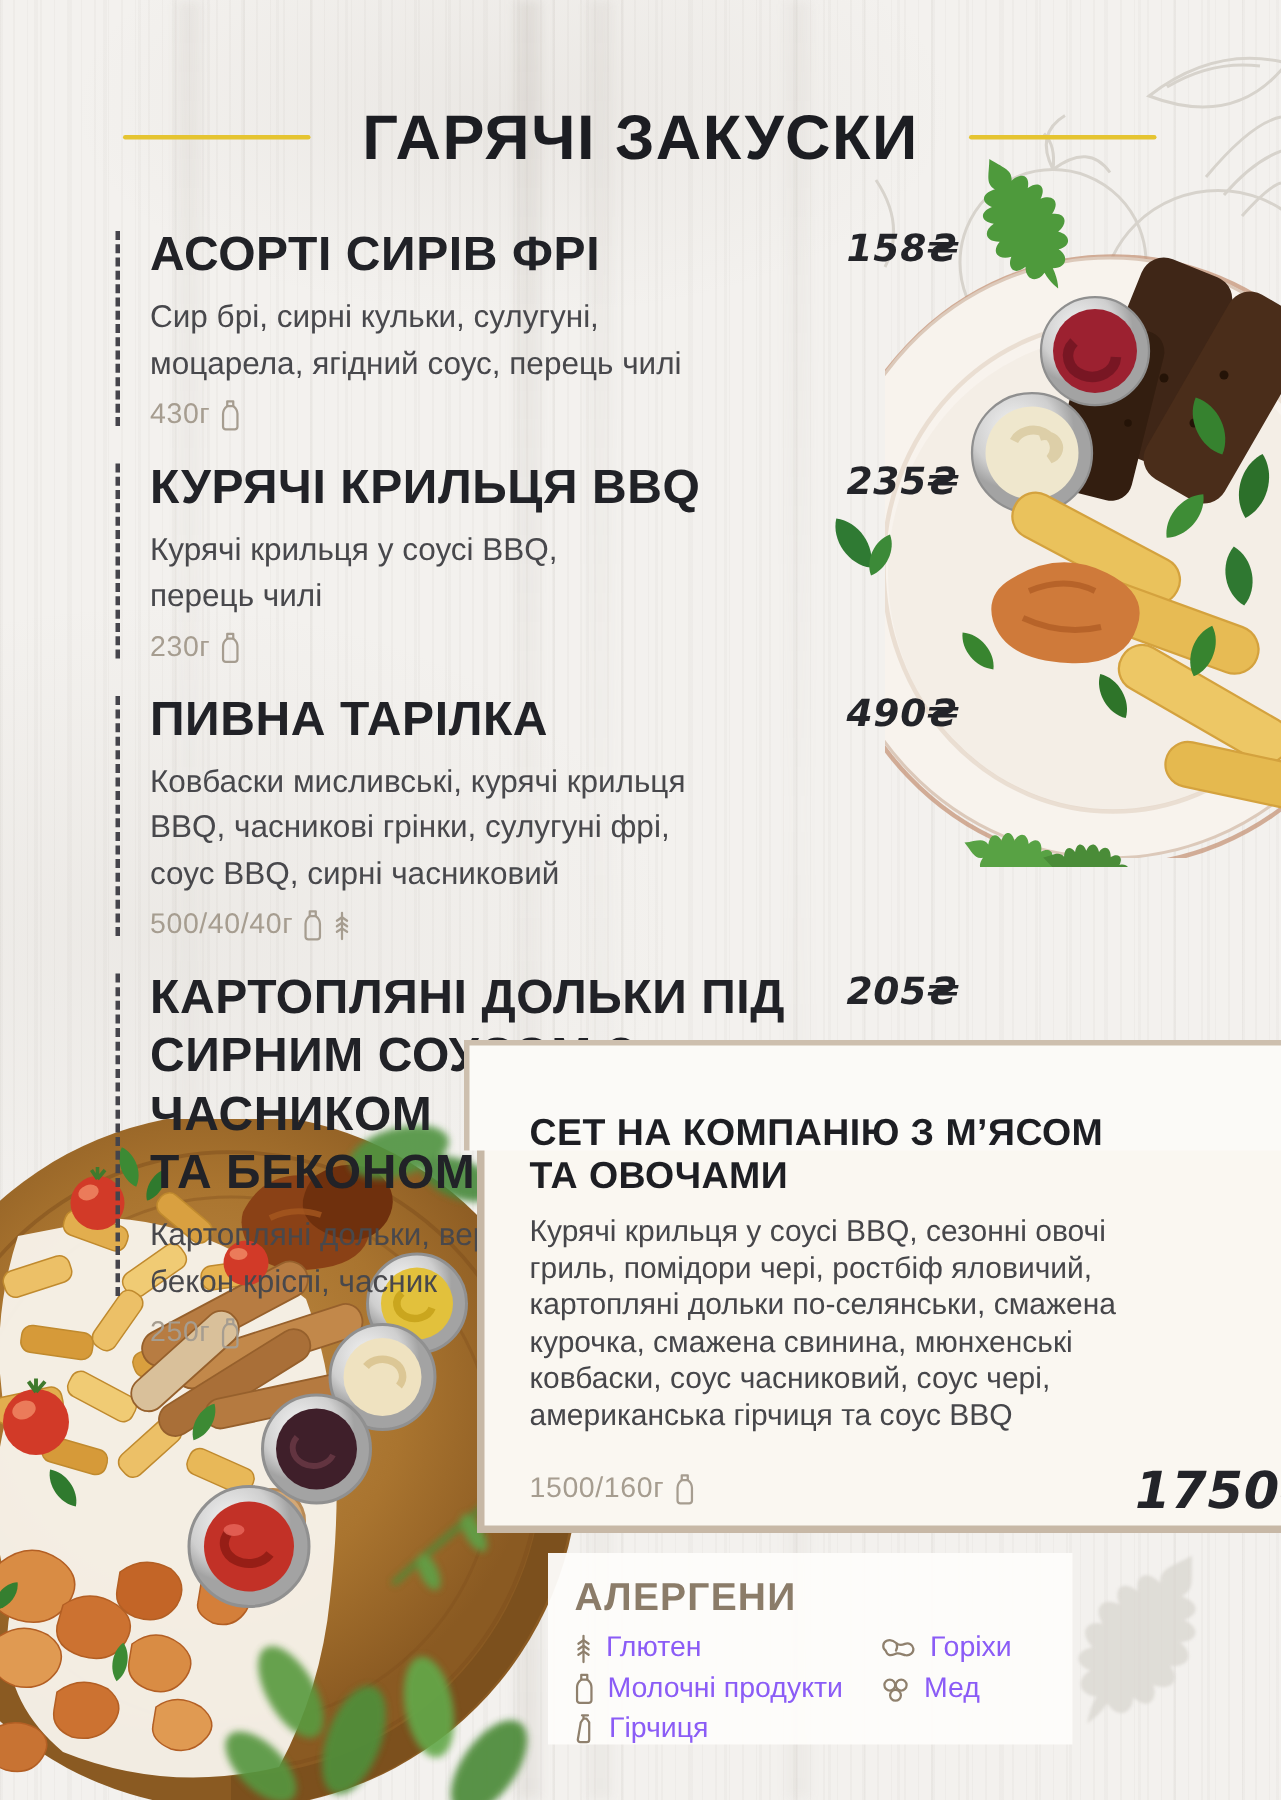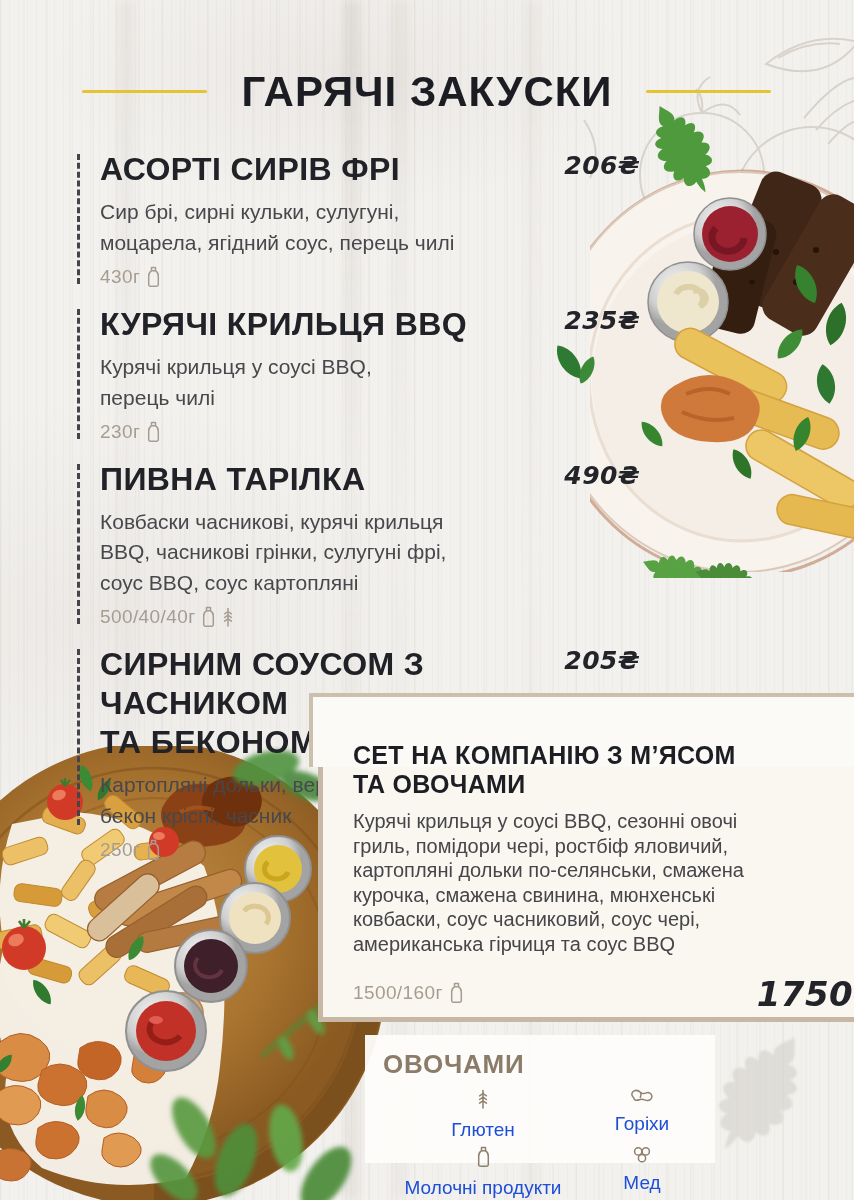--- a/index.html
+++ b/index.html
@@ -41,21 +41,21 @@
   .featured-name{font-size:25px;font-weight:700;color:#1d1e23;line-height:1.16;letter-spacing:.3px;}
   .featured-desc{margin-top:10px;font-size:20px;color:#46464a;line-height:1.23;}
   .featured-desc div{white-space:nowrap;}
   .featured-bottom{display:flex;justify-content:space-between;align-items:center;margin-top:16px;}
   .featured-bottom .price{font-size:34px;}
   
   .allergens{position:absolute;left:365px;top:1035px;width:350px;height:128px;box-sizing:border-box;z-index:3;
     background:rgba(253,252,250,.96);padding:14px 18px;}
   .allergens-title{font-size:26px;font-weight:700;color:#8b7c69;letter-spacing:.8px;}
   .allergen-grid{display:grid;grid-template-columns:200px 1fr;gap:5px 4px;margin-top:8px;}
-  .allergen{display:flex;align-items:center;gap:9px;font-size:19px;color:#1d4ed8;flex-direction:column;}
+  .allergen{display:flex;align-items:center;gap:9px;font-size:19px;color:#8b5cf6;}
   .allergen svg{stroke:#8f806d;fill:none;stroke-width:1.5;stroke-linecap:round;stroke-linejoin:round;flex:0 0 auto;}
   
   .art{position:absolute;pointer-events:none;}
   .sketch-tr{right:0;top:0;z-index:1;}
   .plate-photo{right:0;top:132px;z-index:1;}
   .board-photo{left:-16px;top:746px;z-index:1;}
   .leaf{z-index:2;}
   .leaf-grey{z-index:1;filter:blur(1.1px);}
 </style>
 </head>
@@ -317,21 +317,21 @@
       <ellipse cx="322" cy="40" rx="26" ry="13" fill="#47883a" transform="rotate(20 322 40)"></ellipse>
     </g>
   </svg>
 
   <div class="items">
 
     <div class="item">
       <div class="rule"></div>
       <div class="item-head">
         <div class="item-name">АСОРТІ СИРІВ ФРІ</div>
-        <div class="price"><span>206</span><span>₴</span></div>
+        <div class="price"><span>158</span><span>₴</span></div>
       </div>
       <div class="desc">
           <div>Сир брі, сирні кульки, сулугуні,</div>
           <div>моцарела, ягідний соус, перець чилі</div>
         </div>
       <div class="weight">
         <span>430г</span>
         <span class="wicon">
             <svg width="13" height="22" viewBox="0 0 13 22">
               <use href="#milkbottle"></use>
@@ -360,43 +360,44 @@
       </div>
     </div>
 
     <div class="item">
       <div class="rule"></div>
       <div class="item-head">
         <div class="item-name">ПИВНА ТАРІЛКА</div>
         <div class="price"><span>490</span><span>₴</span></div>
       </div>
       <div class="desc">
-          <div>Ковбаски часникові, курячі крильця</div>
+          <div>Ковбаски мисливські, курячі крильця</div>
           <div>BBQ, часникові грінки, сулугуні фрі,</div>
-          <div>соус BBQ, соус картопляні</div>
+          <div>соус BBQ, сирні часниковий</div>
         </div>
       <div class="weight">
         <span>500/40/40г</span>
         <span class="wicon">
             <svg width="13" height="22" viewBox="0 0 13 22">
               <use href="#milkbottle"></use>
             </svg>
           </span>
         <span class="wicon">
             <svg width="12" height="22" viewBox="0 0 12 22">
               <use href="#wheatear"></use>
             </svg>
           </span>
       </div>
     </div>
 
     <div class="item short-rule">
       <div class="rule"></div>
       <div class="item-head">
         <div class="item-name">
+            <div>КАРТОПЛЯНІ ДОЛЬКИ  ПІД</div>
             <div>СИРНИМ СОУСОМ З ЧАСНИКОМ</div>
             <div>ТА БЕКОНОМ КРІСПІ</div>
           </div>
         <div class="price"><span>205</span><span>₴</span></div>
       </div>
       <div class="desc">
           <div>Картопляні дольки, вершки, моцарела,</div>
           <div>бекон кріспі, часник</div>
         </div>
       <div class="weight">
@@ -430,21 +431,21 @@
             <svg width="13" height="22" viewBox="0 0 13 22">
               <use href="#milkbottle"></use>
             </svg>
           </span>
       </div>
       <div class="price"><span>1750</span><span>₴</span></div>
     </div>
   </div>
 
   <div class="allergens">
-    <div class="allergens-title">ОВОЧАМИ</div>
+    <div class="allergens-title">АЛЕРГЕНИ</div>
     <div class="allergen-grid">
       <div class="allergen">
         <svg width="12" height="22" viewBox="0 0 12 22">
             <use href="#wheatear"></use>
           </svg>
         <span>Глютен</span>
       </div>
       <div class="allergen">
         <svg width="24" height="16" viewBox="0 0 23 16">
             <use href="#peanuts"></use>

